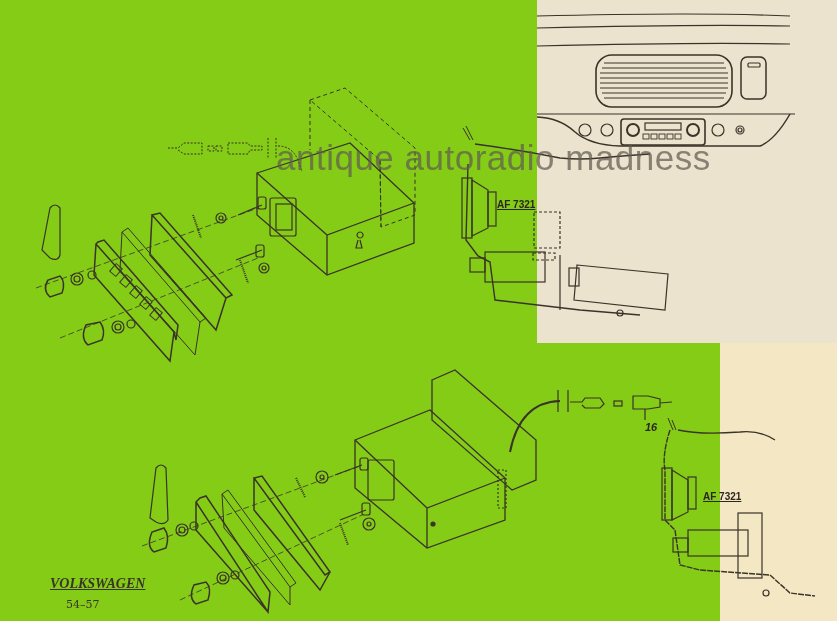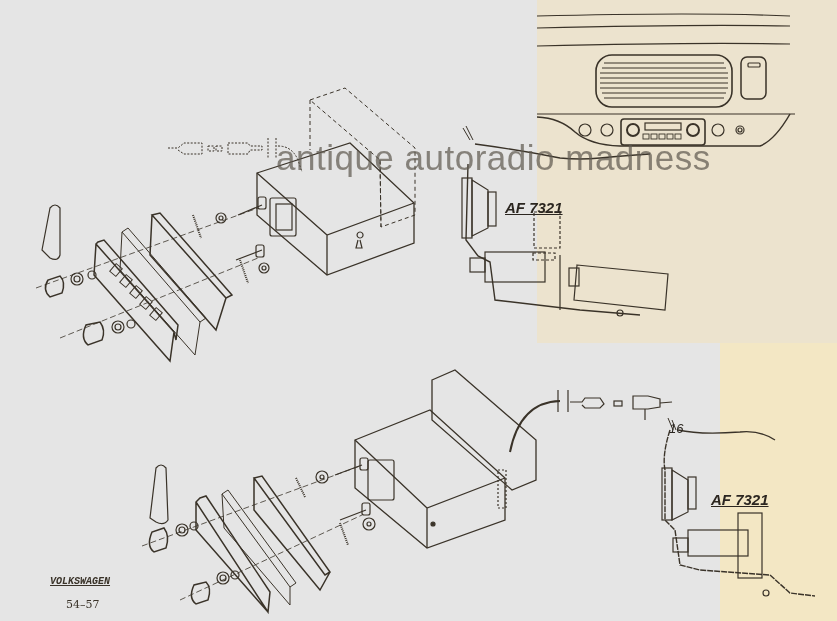--- a/index.html
+++ b/index.html
@@ -1,24 +1,24 @@
 <!DOCTYPE html>
 <html><head>
 <meta charset="utf-8">
 <style>
   html,body{margin:0;padding:0;}
   body{width:837px;height:621px;overflow:hidden;background:#f6e9c2;position:relative;font-family:"Liberation Sans",sans-serif;}
-  .page{position:absolute;left:0;top:0;width:837px;height:621px;background:#e5e5e5;}
+  .page{position:absolute;left:0;top:0;width:837px;height:621px;background:#84cc16;}
   .inset{position:absolute;left:537px;top:0;width:300px;height:343px;background:#ece3ce;}
   .inset2{position:absolute;left:720px;top:343px;width:117px;height:278px;background:#f3e7c4;}
   svg.art{position:absolute;left:0;top:0;}
   .watermark{position:absolute;left:276px;top:138px;font-size:35px;color:rgba(95,90,80,0.72);letter-spacing:0.5px;white-space:nowrap;font-family:"Liberation Sans",sans-serif;font-weight:normal;}
-  .label{position:absolute;font-style:italic;font-size:15px;color:#2b2620;font-weight:bold;text-decoration:underline;font-family:"Liberation Sans",sans-serif;padding-left:8px;}
-  .callout{position:absolute;font-style:italic;font-size:13px;color:#2b2620;font-weight:normal;font-family:"Liberation Sans",sans-serif;margin-left:24px;}
-  .brand{position:absolute;left:50px;top:576px;font-size:10px;font-style:italic;font-weight:bold;color:#3a3329;text-decoration:underline;font-family:Liberation Mono, monospace;}
+  .label{position:absolute;font-size:10px;color:#2b2620;font-weight:bold;text-decoration:underline;font-family:"Liberation Sans",sans-serif;}
+  .callout{position:absolute;font-style:italic;font-size:11px;color:#2b2620;font-weight:bold;font-family:"Liberation Sans",sans-serif;}
+  .brand{position:absolute;left:50px;top:576px;font-size:14px;font-style:italic;font-weight:bold;color:#3a3329;text-decoration:underline;font-family:Liberation Serif, serif;}
   .years{position:absolute;left:66px;top:598px;font-size:11px;font-weight:normal;color:#3a3329;font-family:"DejaVu Serif",serif;}
 </style>
 </head>
 <body>
 
 <div class="page">
   <div class="inset"></div>
   <div class="inset2"></div>
 
   <svg class="art" width="837" height="621" viewBox="0 0 837 621" fill="none" stroke="#3a3329" stroke-width="1.2">

